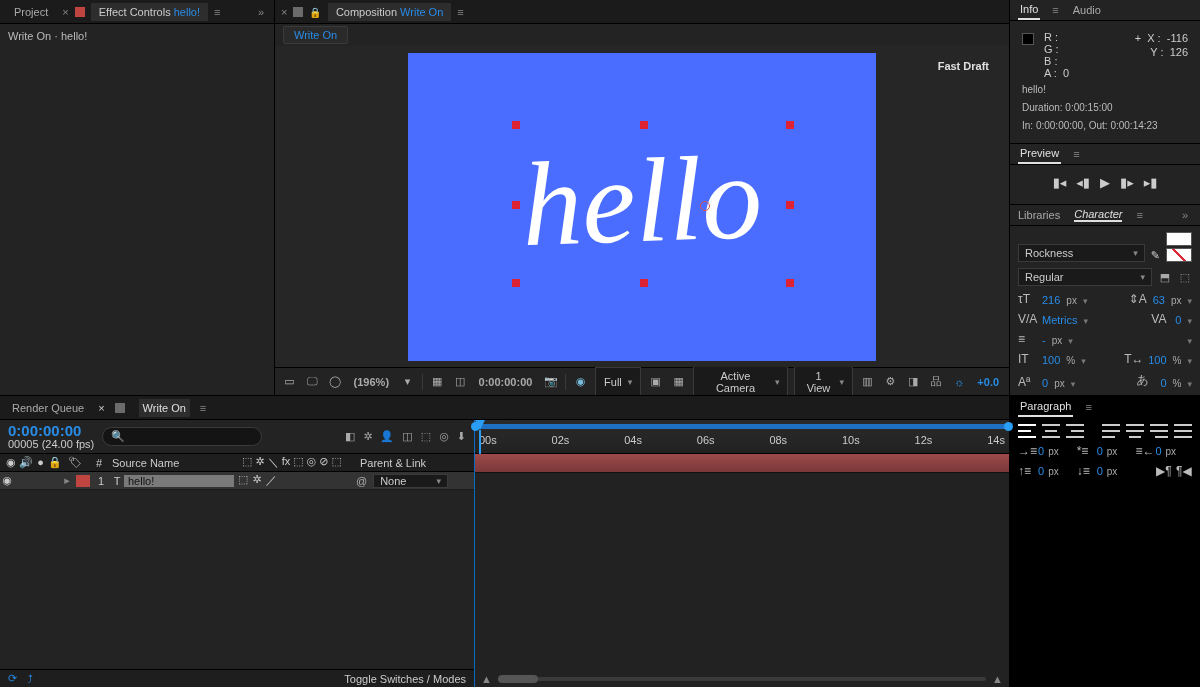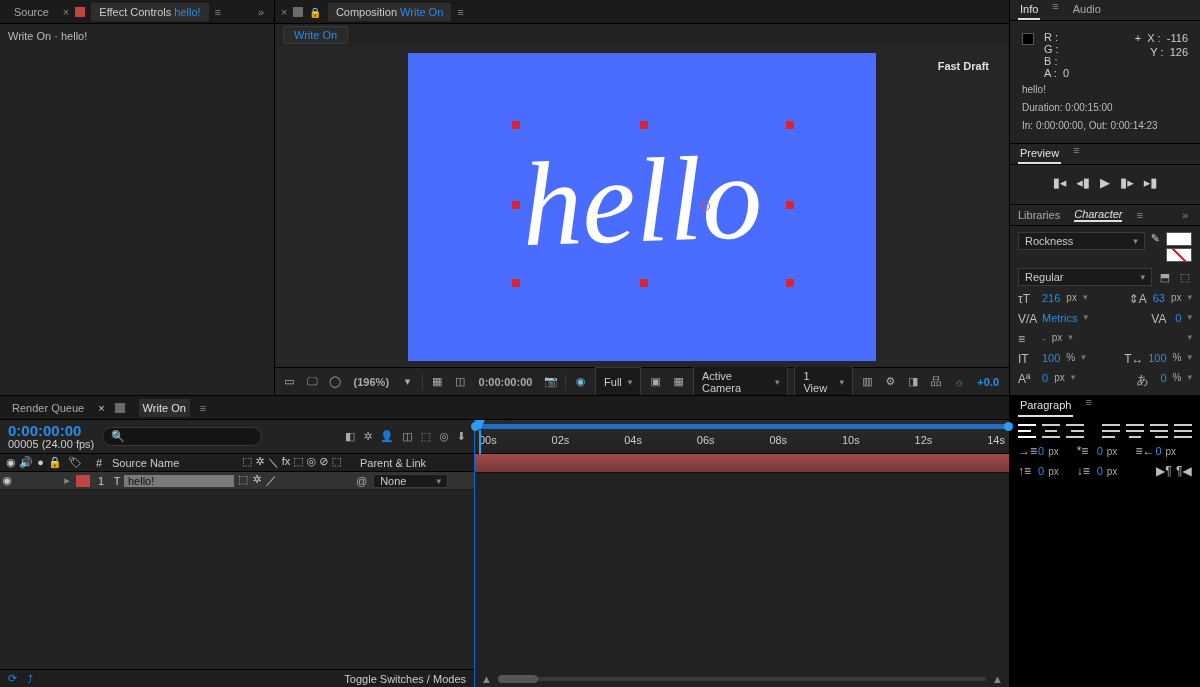--- a/index.html
+++ b/index.html
@@ -39,46 +39,46 @@
 .canvas .sqh.ml{top:148px;left:104px;} .canvas .sqh.mr{top:148px;right:82px;}
 .canvas .sqh.bl{bottom:74px;left:104px;} .canvas .sqh.br{bottom:74px;right:82px;} .canvas .sqh.bc{bottom:74px;left:232px;}
 .canvas .anchor{position:absolute;top:148px;left:292px;width:10px;height:10px;border:1px solid #d55;border-radius:50%;}
 .canvas .txt { font-family:"Brush Script MT",cursive; font-size:120px; color:#fff; font-style:italic; transform:translateY(-6px) rotate(-2deg);}
 .fast-draft { position:absolute; top:14px; right:20px; color:#e0e0e0; font-weight:600; }
 
 
 .comp-foot { display:flex; align-items:center; height:28px; background:#232323; border-top:1px solid #000; padding:0 6px; gap:6px; }
 .cf-btn { width:18px; height:18px; display:flex; align-items:center; justify-content:center; color:#aaa; cursor:pointer; }
 .cf-txt { color:#aaa; padding:0 4px;font-weight:bold; }
-.cf-sel { background:#1a1a1a; border:1px solid #3a3a3a; color:#ccc; padding:8px 8px; cursor:pointer; display:flex; align-items:center; gap:6px; }
+.cf-sel { background:#1a1a1a; border:1px solid #3a3a3a; color:#ccc; padding:8px 8px; cursor:pointer; display:flex; align-items:center; gap:6px;text-align:center; }
 .cf-sel .caret{font-size:9px;color:#888;}
 .cf-num { color:#288ce8; }
 .divider {width:1px;height:16px;background:#3a3a3a;}
 
 
 .rp-section { border-bottom:1px solid #000; padding:4px 8px 8px; }
-.rp-tabbar { display:flex; gap:12px; height:22px; border-bottom:1px solid #000; padding:0 8px;}
+.rp-tabbar { display:flex; align-items:center; gap:12px; height:22px; border-bottom:1px solid #000; padding:0 8px;}
 .rp-tabbar .rtab { color:#aaa; cursor:pointer; padding:3px 2px;}
 .rp-tabbar .rtab.active { color:#e0e0e0; border-bottom:2px solid #e0e0e0; }
 .info-body { display:flex; padding:6px 4px 2px; gap:10px;}
 .rgb-col { font-size:10px; color:#bbb; }
 .rgb-sw { width:12px; height:12px; background:#000; border:1px solid #555; margin-top:2px;}
 .xy-col { font-size:10px; color:#bbb; margin-left:auto; text-align:right; line-height:14px;}
 .info-meta { font-size:10px; color:#bbb; padding:2px 4px; line-height:14px;}
 
 .prev-body { display:flex; justify-content:center; gap:10px; padding:6px 0; }
 .prev-body .pb{cursor:pointer;color:#ccc;font-size:13px;}
 
 .char-tabs{display:flex;align-items:center;gap:14px;padding:0 8px;height:22px;border-bottom:1px solid #000;}
 .char-tabs .ct{color:#aaa;cursor:pointer;}
 .char-tabs .ct.active{color:#e0e0e0;border-bottom:2px solid #e0e0e0;font-style:italic;}
 .char-body{padding:6px 8px;display:flex;flex-direction:column;gap:6px;}
 .dd { display:flex; align-items:center; background:#1a1a1a; border:1px solid #3a3a3a; padding:2px 6px; justify-content:space-between; cursor:pointer;}
 .dd .caret{color:#888;font-size:9px;}
-.char-row{display:flex;align-items:flex-start;gap:6px;}
+.char-row{display:flex;align-items:flex-end;gap:6px;}
 .char-row .cicon{width:18px;color:#bbb;font-size:12px;}
 .char-row .cval{color:#288ce8;}
 .char-row .cunit{color:#aaa;font-size:10px;}
 .char-row .car{color:#777;font-size:9px;}
 .swatch-pair{display:flex;flex-direction:column;gap:2px;margin-left:auto;}
 .swatch-pair .sw{width:26px;height:14px;border:1px solid #555;}
 .sw.fill{background:#fff;} .sw.stroke{background:#fff;position:relative;}
 .sw.stroke::after{content:"";position:absolute;inset:0;background:linear-gradient(45deg,transparent 45%,#d23 45%,#d23 55%,transparent 55%);}
 .eyedrop{color:#ccc;cursor:pointer;}
 
@@ -149,21 +149,21 @@
 .lock-icon::before{content:"🔒";font-size:10px;}
 </style>
 </head>
 <body>
 
 <div class="app">
  <div class="top-row">
 
   <div class="panel pn-left">
     <div class="tabbar">
-      <span class="tab">Source</span>
+      <span class="tab">Project</span>
       <span class="close">×</span>
       <span class="sq-red"></span>
       <span class="tab active"><span>Effect Controls</span> <span class="blue-link">hello!</span></span>
       <span class="menu-icon">≡</span>
       <span style="flex:1"></span>
       <span class="chev">»</span>
     </div>
     <div class="fx-body">Write On · hello!</div>
   </div>
 

